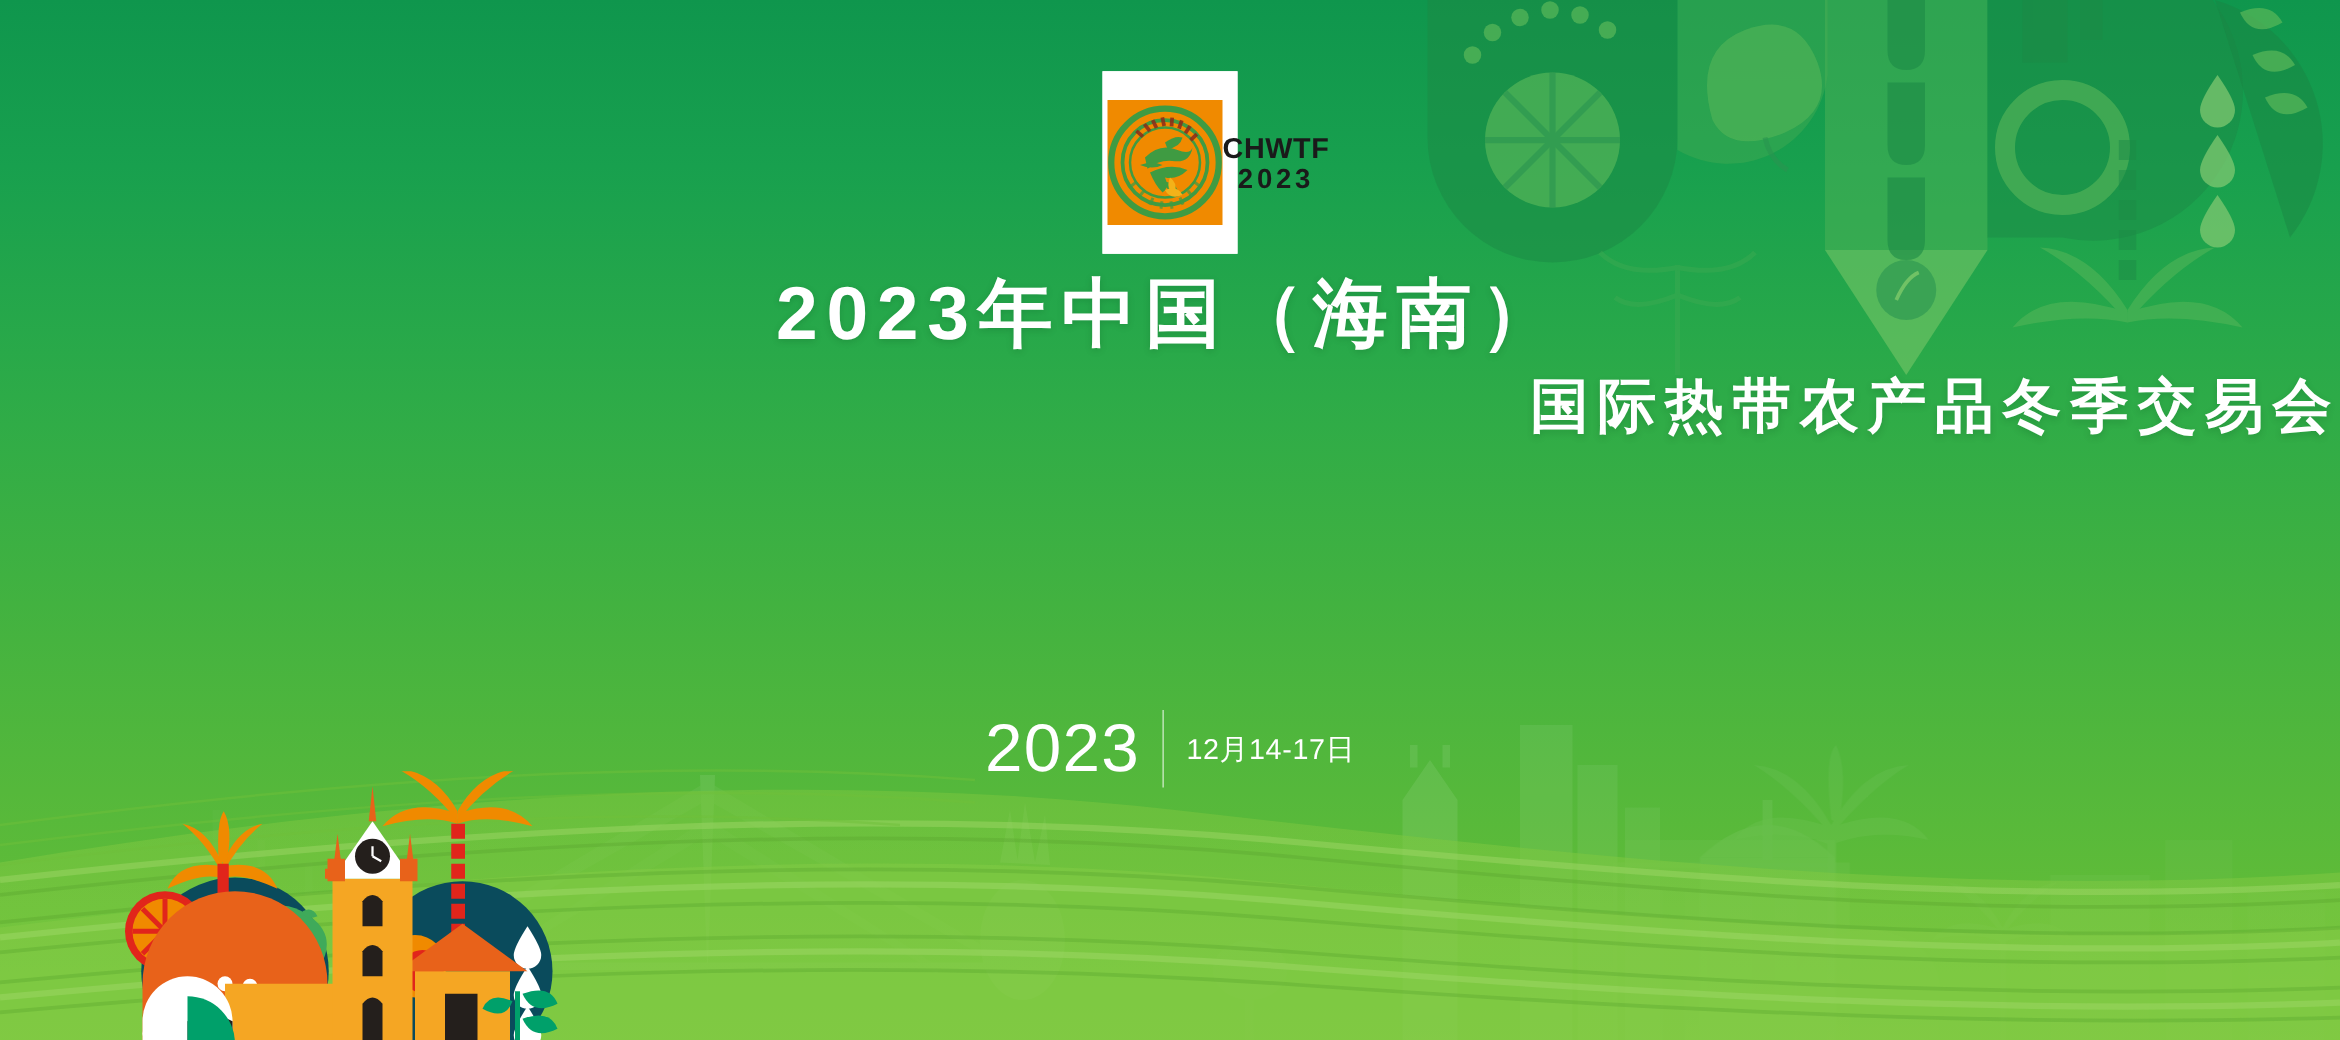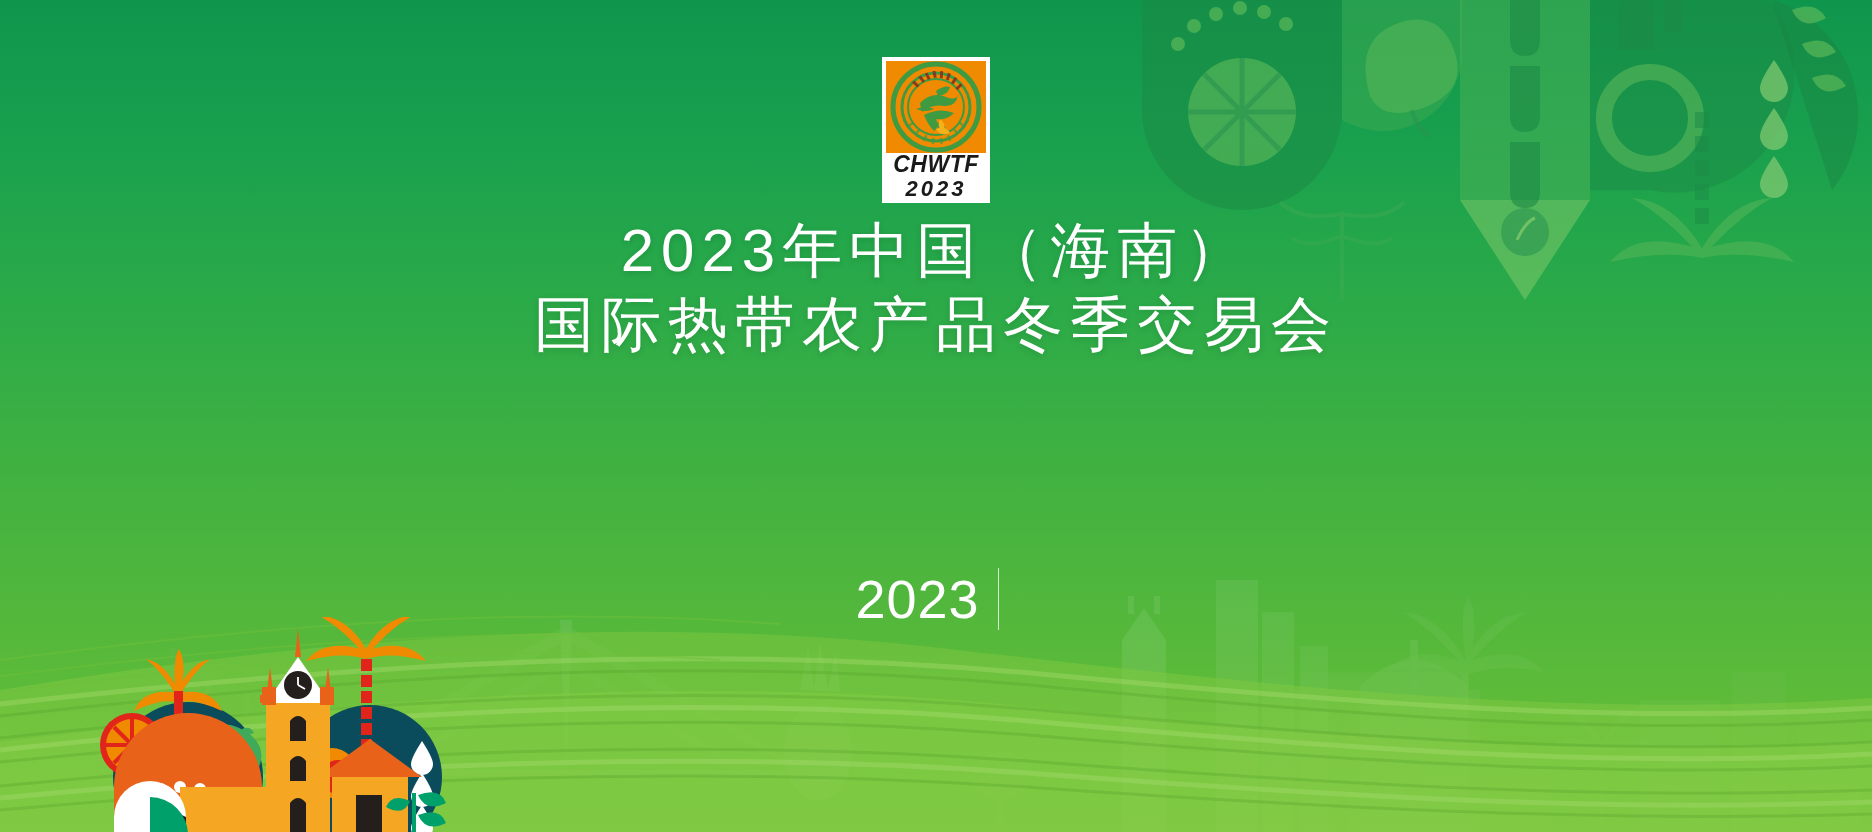--- a/index.html
+++ b/index.html
@@ -36,23 +36,22 @@
   
   .motif-right { position:absolute; top:0; right:0; width:760px; height:300px; }
 
   
   #logo-block {
     position:absolute; left:50%; top:57px;
     transform:translateX(-50%);
     width:108px; height:146px;
     background:#ffffff;
     border:4px solid #ffffff;
-    display:flex; flex-direction:column; align-items:center;
+    display:flex; flex-direction:row; align-items:center;
     box-shadow:0 0 0 0 rgba(0,0,0,0);
-    font-style:italic;
   }
   #logo-mark {
     width:100px; height:100px;
     background:#f08a00;
     display:flex; align-items:center; justify-content:center;
   }
   #logo-words {
     flex:1; width:100%;
     display:flex; flex-direction:column;
     align-items:center; justify-content:center;
@@ -65,28 +64,28 @@
     font-size:22px; font-weight:bold; color:#1a1a1a; letter-spacing:3px; margin-top:2px;
   }
 
   
   #title-wrap {
     position:absolute; left:0; right:0; top:214px;
     text-align:center;
   }
   .title-line {
     color:#ffffff;
-    font-weight:normal;
+    font-weight:bold;
     font-size:60px;
     line-height:74px;
     letter-spacing:7px;
     text-shadow:0 2px 6px rgba(0,60,20,.18);
     white-space:nowrap;
   }
-  .title-line.l2 { font-size:60px; letter-spacing:7px; }
+  .title-line.l2 { font-size:47px; letter-spacing:7px;text-align:right; }
 
   #subtitle {
     position:absolute; left:0; right:0; top:464px;
     text-align:center;
     color:#f7ed72;
     font-size:47px;
     line-height:56px;
     letter-spacing:6px;
     white-space:nowrap;
   }
@@ -355,20 +354,21 @@
   <div id="title-wrap">
     <div class="title-line l1">2023年中国（海南）</div>
     <div class="title-line l2">国际热带农产品冬季交易会</div>
   </div>
 
 
   <div id="meta">
     <div id="meta-year">2023</div>
     <div id="meta-sep"></div>
     <div id="meta-text">
+      <div id="meta-date">12月14-17日</div>
     </div>
   </div>
 
   <svg id="illus-left" viewBox="0 0 420 215">
     <defs>
       <clipPath id="clipBottom">
           <rect x="0" y="0" width="420" height="215"></rect>
         </clipPath>
     </defs>
     <g clip-path="url(#clipBottom)">

